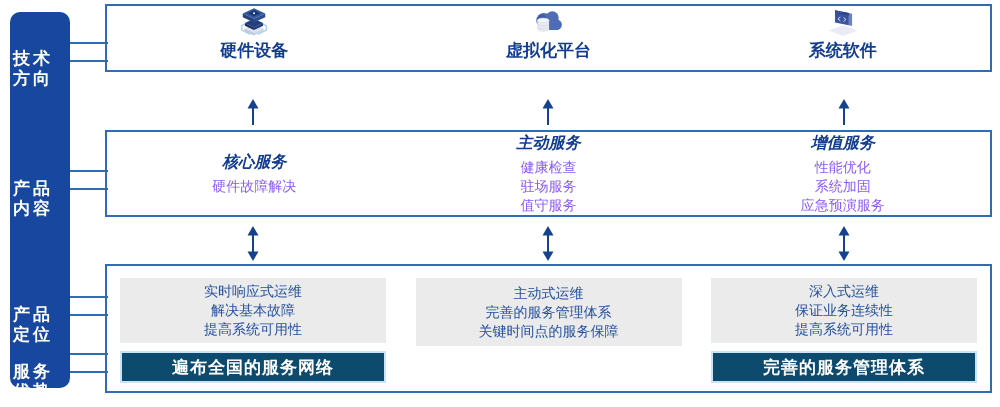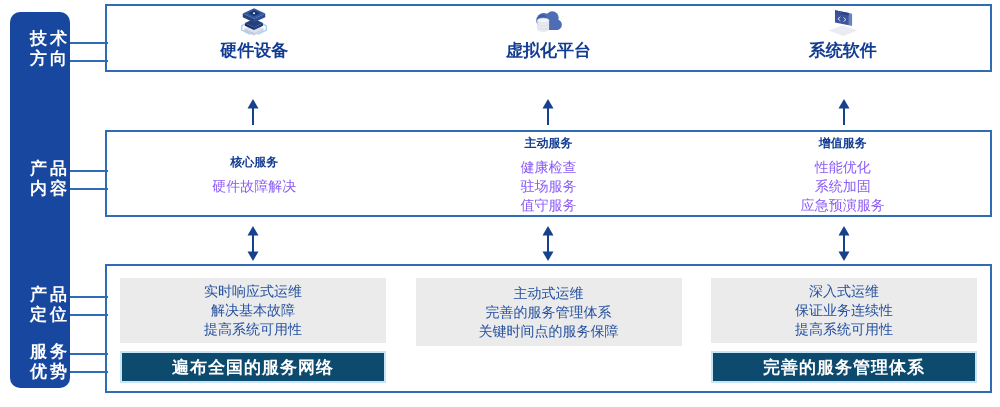--- a/index.html
+++ b/index.html
@@ -1,31 +1,31 @@
 <!DOCTYPE html>
 <html><head>
 <meta charset="utf-8">
 <style>
   html,body{margin:0;padding:0;background:#fff;}
   .canvas{position:relative;width:1000px;height:407px;background:#ffffff;
           font-family:"Liberation Sans",sans-serif;overflow:hidden;}
   .sidebar{position:absolute;left:10px;top:12px;width:60px;height:376px;
            background:#17479E;border-radius:10px;z-index:2;}
-  .side-label{position:absolute;width:100%;text-align:right;color:#ffffff;
-              font-weight:bold;font-size:17px;line-height:20px;letter-spacing:3px;text-indent:3px;}
+  .side-label{position:absolute;width:100%;text-align:left;color:#ffffff;
+              font-weight:bold;font-size:17px;line-height:20px;letter-spacing:3px;text-indent:3px;margin-top:20px;}
   .conn{position:absolute;left:66px;width:42px;height:2px;background:#2E6DB4;z-index:1;}
   .box{position:absolute;left:105px;width:887px;background:#ffffff;
        border:2px solid #2E6DB4;box-sizing:border-box;display:flex;}
   .top-box{top:4px;height:68px;text-align:center;}
   .tech-col{flex:1;display:flex;flex-direction:column;align-items:center;
             justify-content:flex-end;padding-bottom:8px;}
   .tech-label{font-size:17px;font-weight:bold;color:#123C91;margin-top:2px;}
   .mid-box{top:130px;height:87px;}
   .svc-col{flex:1;display:flex;flex-direction:column;align-items:center;justify-content:center;}
-  .svc-title{font-size:12px;font-weight:bold;color:#123C91;line-height:22px;margin-bottom:4px;}
+  .svc-title{font-size:16px;font-weight:bold;color:#123C91;line-height:22px;margin-bottom:4px;font-style:italic;}
   .svc-line{font-size:14px;color:#8b5cf6;line-height:19px;}
   .bottom-box{top:264px;height:129px;padding:12px 13px 8px;justify-content:space-between;}
   .pos-col{width:266px;display:flex;flex-direction:column;}
   .pos-panel{height:68px;background:#EBEBEC;display:flex;flex-direction:column;
              align-items:center;justify-content:center;}
   .pos-line{font-size:14px;color:#24509E;line-height:19px;}
   .adv-bar{height:33px;margin-top:8px;background:#0c4a6e;border:2px solid #C9E4F7;
            box-sizing:border-box;display:flex;align-items:center;justify-content:center;
            color:#ffffff;font-weight:bold;font-size:17px;letter-spacing:1px;}
   .arrow{position:absolute;z-index:1;}

